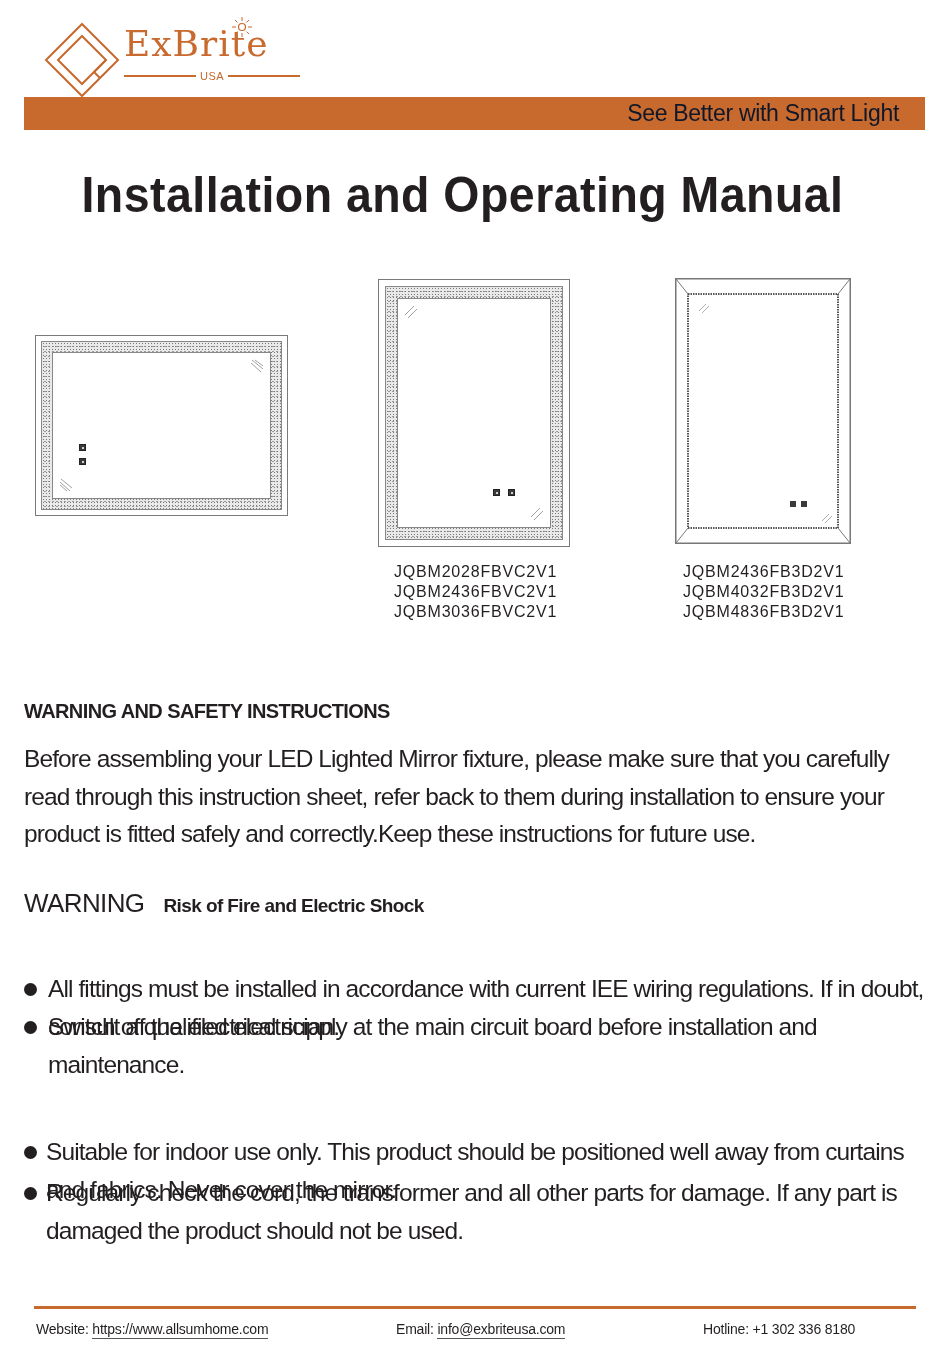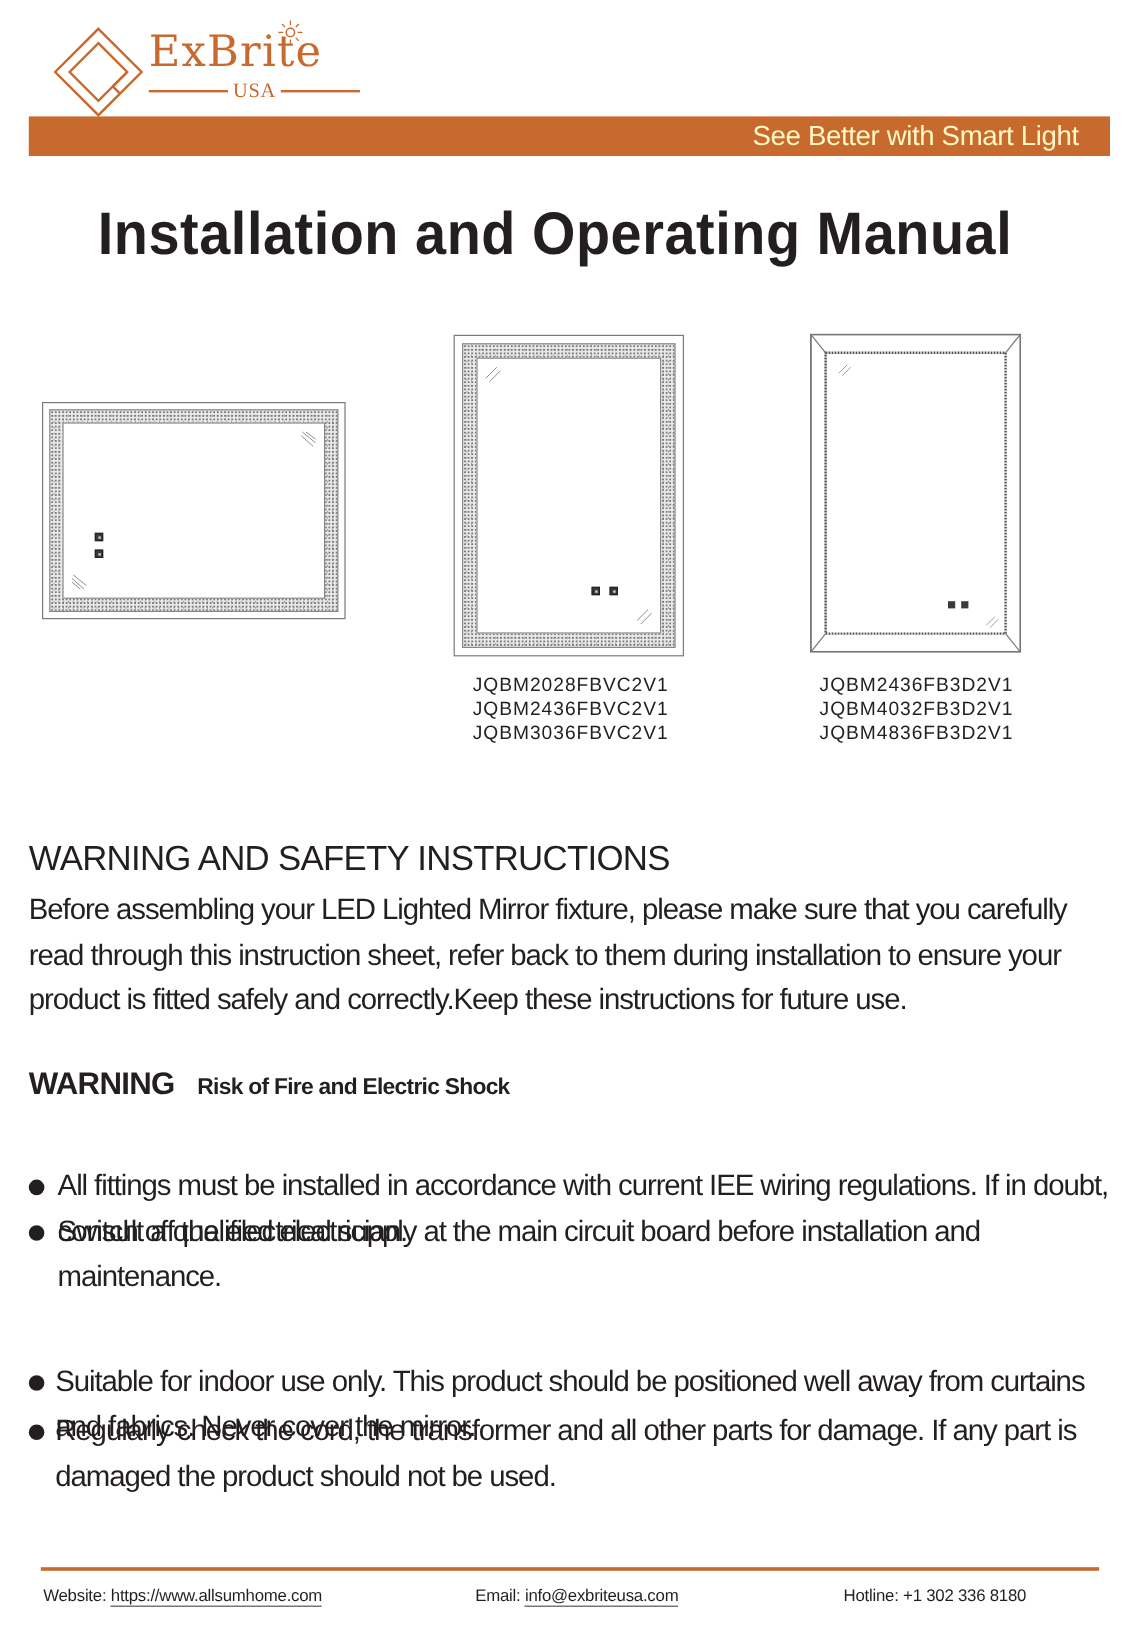--- a/index.html
+++ b/index.html
@@ -6,24 +6,24 @@
   html, body { width: 950px; height: 1360px; background: #ffffff; overflow: hidden; }
   body { position: relative; font-family: "Liberation Sans", sans-serif; color: #231f20; }
 
   
   .logo { position: absolute; left: 44px; top: 18px; width: 270px; height: 78px; }
   .logo-mark { position: absolute; left: 0; top: 4px; width: 76px; height: 76px; }
   .logo-word { position: absolute; left: 80px; top: 8px; font-family: "DejaVu Serif", serif; font-size: 36px; color: #c8692e; letter-spacing: 1px; line-height: 1; }
   .logo-sun { position: absolute; left: 187px; top: -2px; width: 22px; height: 22px; }
   .logo-usa-row { position: absolute; left: 80px; top: 50px; width: 176px; height: 16px; display: flex; align-items: center; }
   .logo-usa-row .ln { flex: 1; height: 1.5px; background: #c8692e; }
-  .logo-usa { font-size: 17px; color: #c8692e; padding: 0 4px; letter-spacing: 0.5px; font-family: Liberation Serif, serif; }
+  .logo-usa { font-size: 11px; color: #c8692e; padding: 0 4px; letter-spacing: 0.5px; }
 
   .banner { position: absolute; left: 24px; top: 97px; width: 901px; height: 33px; background: #c8692e; }
-  .banner-text { position: absolute; right: 26px; top: 3px; font-size: 23px; color: #fef9c3; letter-spacing: -0.3px; }
+  .banner-text { position: absolute; right: 26px; top: 3px; font-size: 23px; color: #0f172a; letter-spacing: -0.3px; }
 
   .title { position: absolute; left: 0; top: 166px; width: 925px; text-align: center; font-family: "Liberation Sans", sans-serif; font-weight: 700; font-size: 50px; letter-spacing: 0.5px; color: #231f20; transform: scaleX(0.93); transform-origin: center; }
 
   
   .mirror { position: absolute; }
   .m1 { left: 35px; top: 335px; width: 253px; height: 181px; border: 1.5px solid #7a7a7a; }
   .m1 .frame { position: absolute; left: 5px; top: 5px; right: 5px; bottom: 5px; border: 1px solid #888; background-color: #e9e9e9;
     background-image: radial-gradient(#7a7a7a 0.6px, transparent 0.8px), radial-gradient(#9a9a9a 0.5px, transparent 0.7px);
     background-size: 3px 3px, 4px 5px; background-position: 0 0, 1px 2px; }
   .m1 .glass { position: absolute; left: 16px; top: 16px; right: 16px; bottom: 16px; background: #ffffff; border: 1px solid #888; }
@@ -39,24 +39,24 @@
 
   .glare { position: absolute; width: 14px; height: 14px; }
   .touch { position: absolute; width: 7px; height: 7px; background: #3a3a3a; border: 1px solid #222; }
   .touch::after { content: ""; position: absolute; left: 1.5px; top: 1.5px; width: 2px; height: 2px; background: #cfcfcf; }
 
   .models { position: absolute; font-size: 16px; line-height: 20px; color: #231f20; letter-spacing: 0.8px; }
   .models1 { left: 394px; top: 562px; }
   .models2 { left: 683px; top: 562px; }
 
   
-  .h-warn { position: absolute; left: 24px; top: 700px; font-weight: 400; font-size: 29px; letter-spacing: -0.6px; color: #231f20; }
+  .h-warn { position: absolute; left: 24px; top: 700px; font-weight: 700; font-size: 20px; letter-spacing: -0.6px; color: #231f20; }
   .intro { position: absolute; left: 24px; top: 740px; width: 900px; font-size: 24.5px; line-height: 37.5px; letter-spacing: -0.9px; color: #231f20; }
   .warn2 { position: absolute; left: 24px; top: 888px; }
-  .warn2 .big { font-weight: 700; font-size: 26px; letter-spacing: -0.6px; }
+  .warn2 .big { font-weight: 400; font-size: 26px; letter-spacing: -0.6px; }
   .warn2 .small { font-weight: 700; font-size: 19px; letter-spacing: -0.6px; margin-left: 19px; }
 
   .bullets { position: absolute; left: 22px; width: 910px; }
   .bullet { position: absolute; left: 0; width: 910px; font-size: 24.5px; line-height: 38px; letter-spacing: -0.9px; color: #231f20; }
   .bullet .dot { position: absolute; left: 2px; top: 13px; width: 13px; height: 13px; border-radius: 50%; background: #231f20; }
   .bullet .txt { display: block; padding-left: 26px; }
   .b1 { top: 928px; margin-top: 42px; }
   .b2 { top: 1008px; }
   .b3 { top: 1133px; }
   .b3 .txt, .b4 .txt { padding-left: 24px; }

